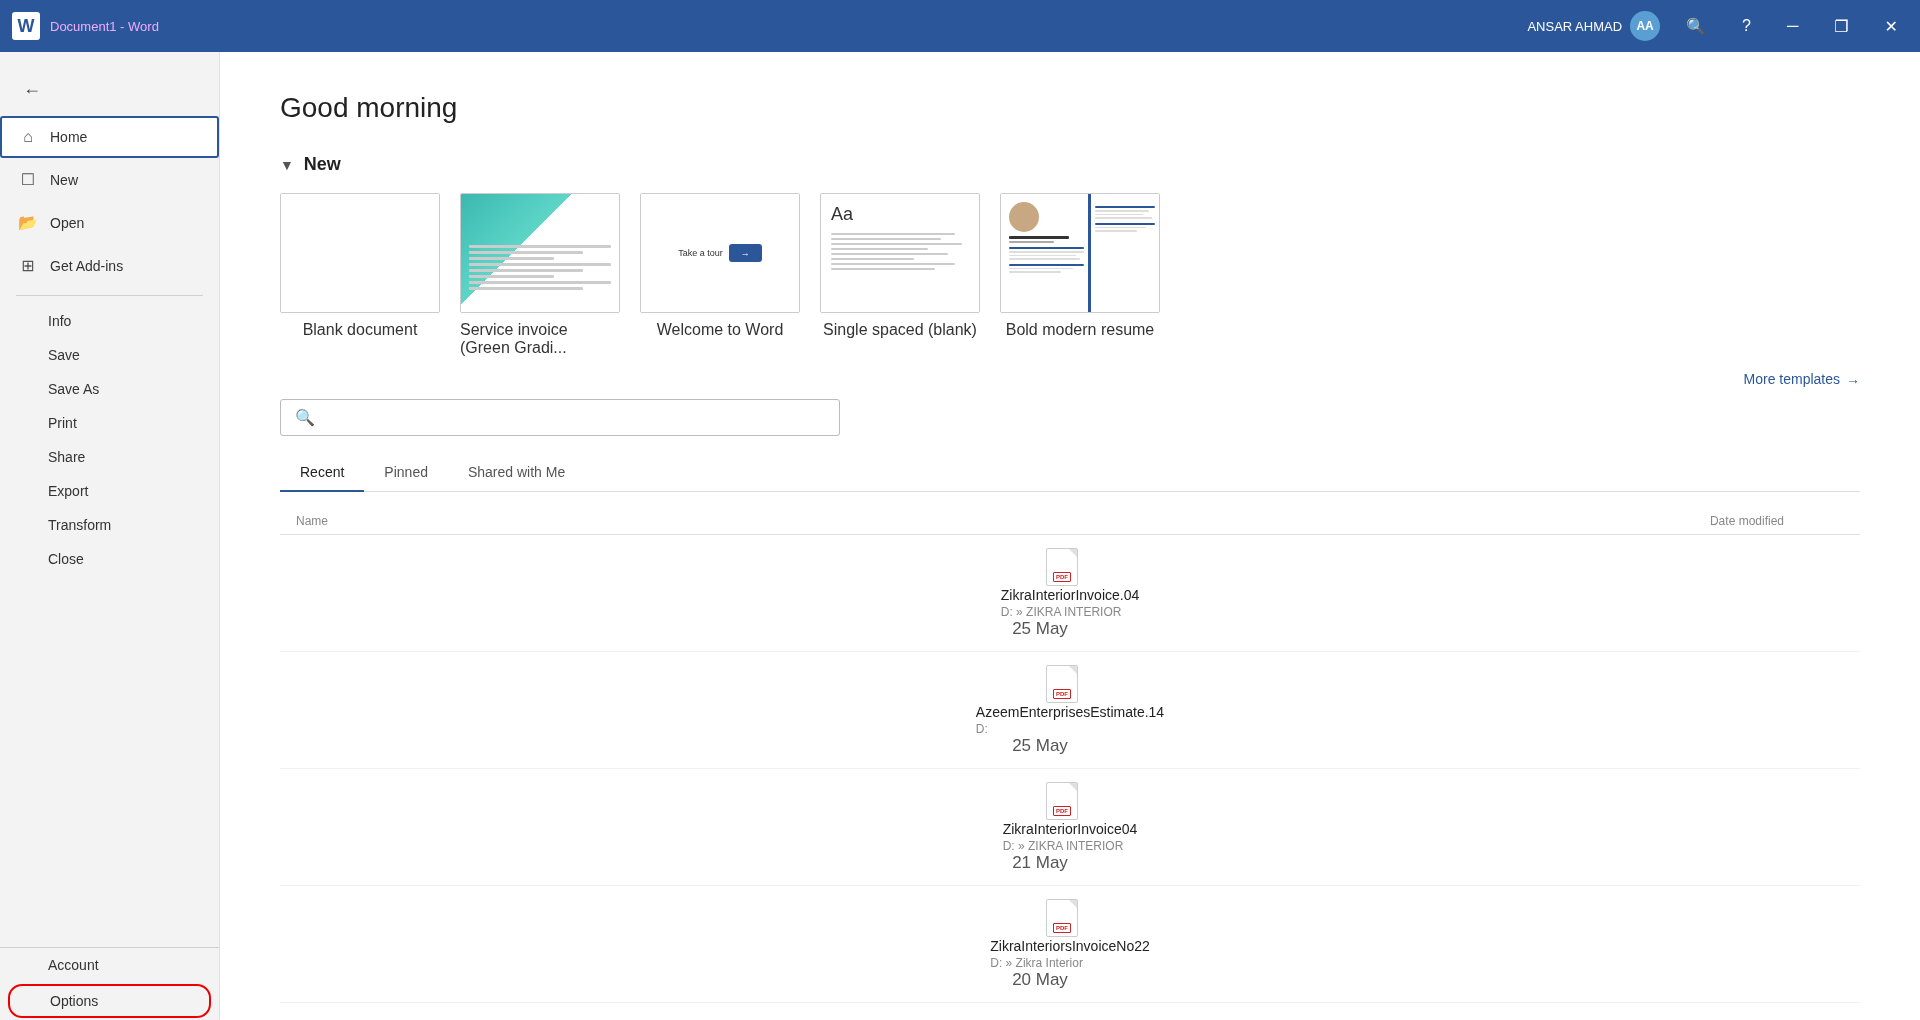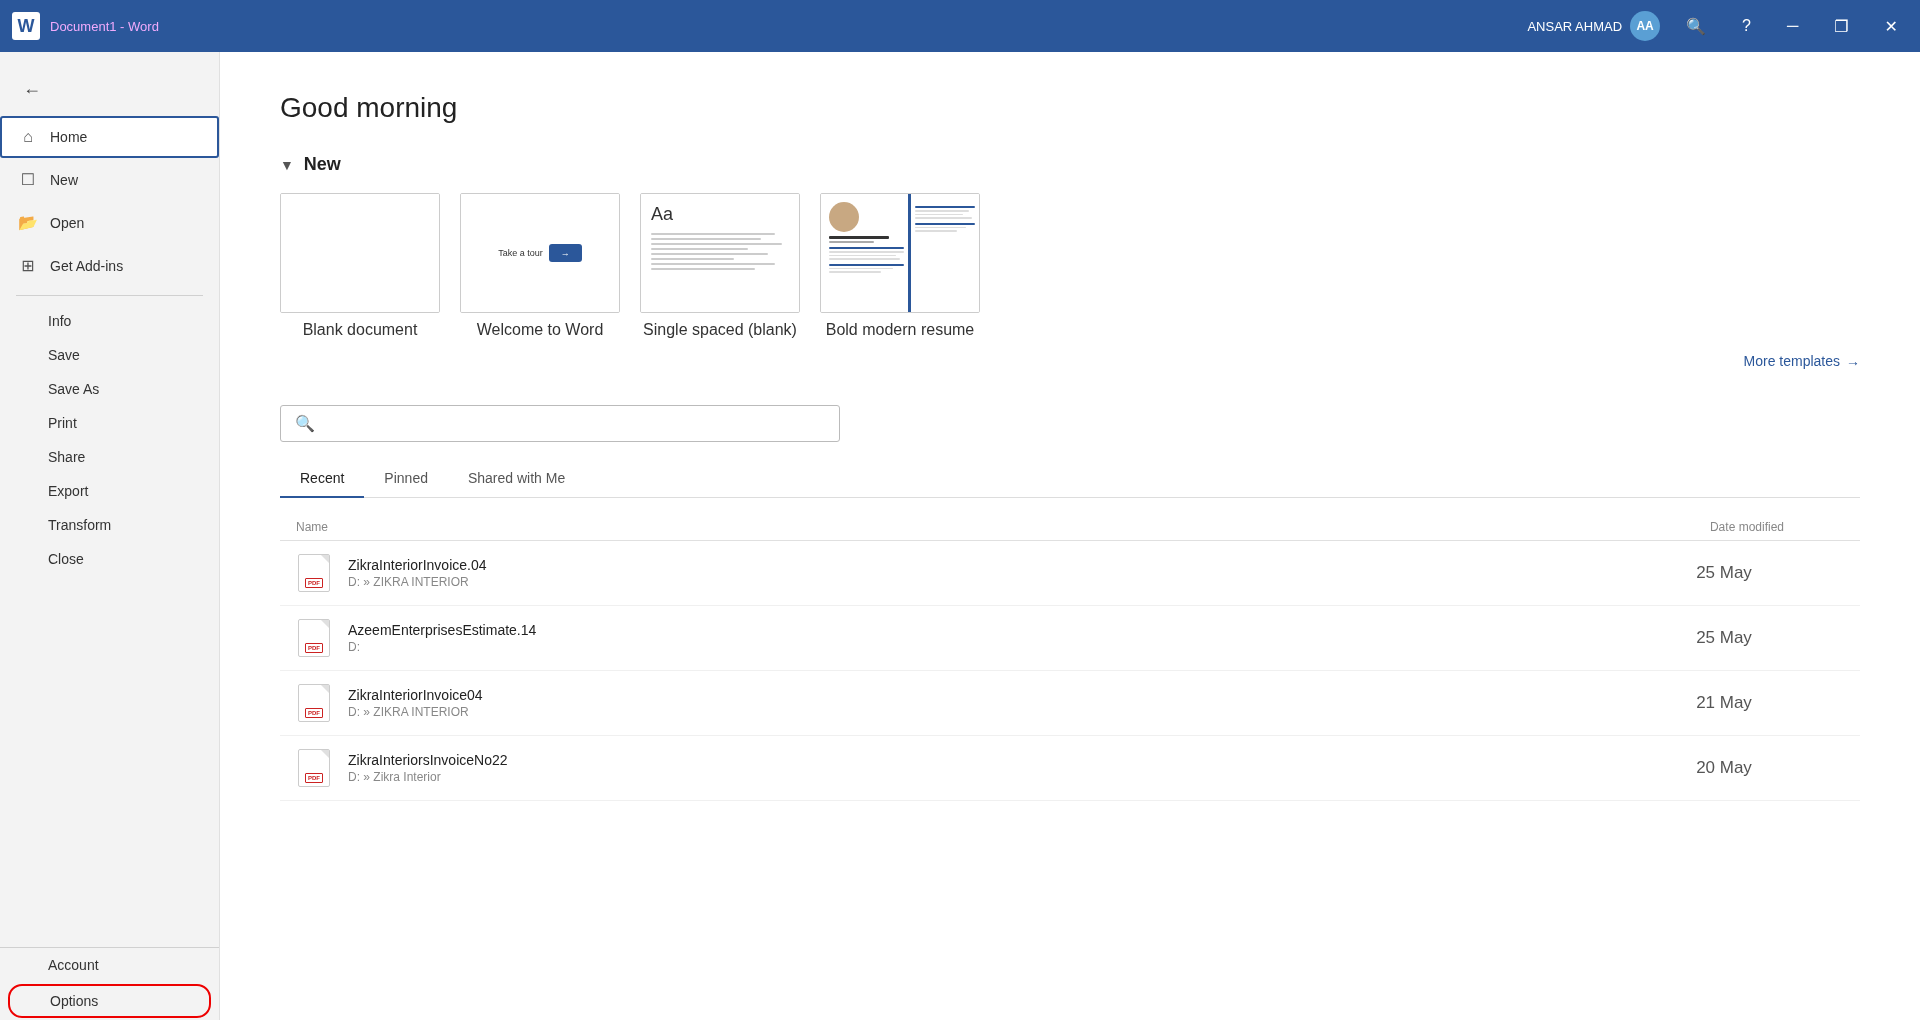--- a/index.html
+++ b/index.html
@@ -344,21 +344,21 @@
       height: 2px;
       background: #2b579a;
       margin: 4px 0 2px;
       border-radius: 1px;
     }
 
     
     .more-templates {
       display: flex;
       justify-content: flex-end;
-      margin-bottom: 36px;
+      margin-bottom: 12px;
     }
     .more-templates-link {
       color: #2b579a;
       font-size: 14px;
       cursor: pointer;
       display: flex;
       align-items: center;
       gap: 6px;
       text-decoration: none;
       background: none;
@@ -421,20 +421,21 @@
     }
     .col-name { flex: 1; }
     .col-date { width: 180px; text-align: right; padding-right: 60px; }
 
     .file-row {
       display: flex;
       align-items: center;
       padding: 12px 16px;
       border-bottom: 1px solid #f0f0f0;
       cursor: pointer;
+      flex-direction: column;
     }
     .file-icon-wrap {
       width: 36px;
       height: 40px;
       display: flex;
       align-items: center;
       justify-content: center;
       margin-right: 16px;
       flex-shrink: 0;
     }
@@ -550,20 +551,37 @@
 
     <div class="templates-grid">
 
       <div class="template-card">
         <div class="template-thumb">
           <div class="blank-thumb"></div>
         </div>
         <span class="template-label">Blank document</span>
       </div>
 
+      <div class="template-card">
+        <div class="template-thumb">
+          <div class="invoice-thumb">
+            <div class="invoice-lines">
+              <div class="invoice-line full"></div>
+              <div class="invoice-line medium"></div>
+              <div class="invoice-line short"></div>
+              <div class="invoice-line full"></div>
+              <div class="invoice-line medium"></div>
+              <div class="invoice-line short"></div>
+              <div class="invoice-line full"></div>
+              <div class="invoice-line medium"></div>
+            </div>
+          </div>
+        </div>
+        <span class="template-label">Service invoice (Green Gradi...</span>
+      </div>
 
       <div class="template-card">
         <div class="template-thumb">
           <div class="welcome-thumb">
             <span class="welcome-text-label">Take a tour</span>
             <div class="welcome-btn-shape">
               <span>→</span>
             </div>
           </div>
         </div>

